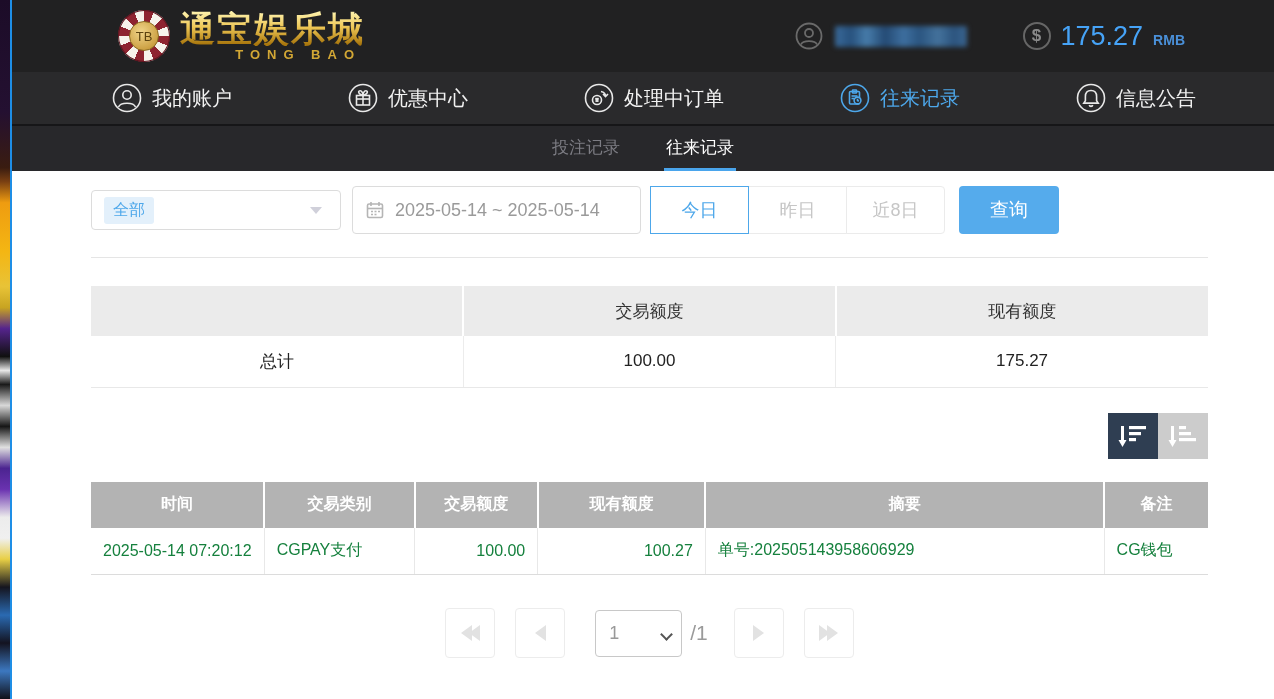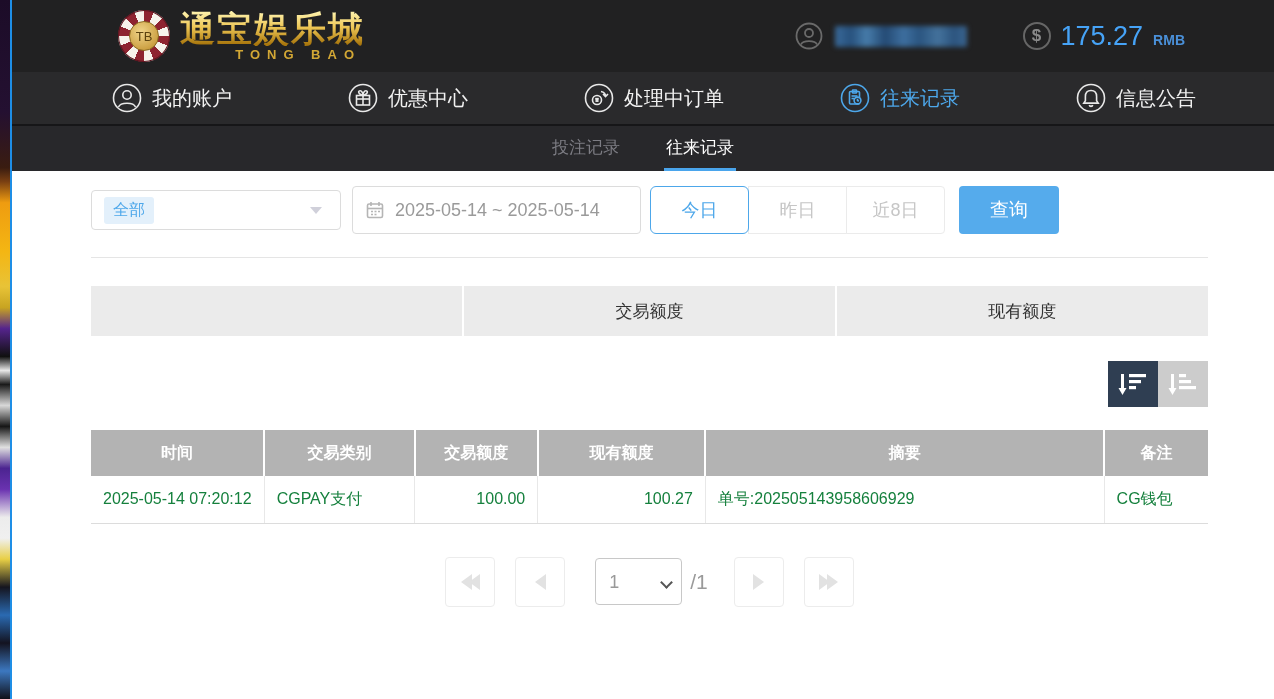--- a/index.html
+++ b/index.html
@@ -79,21 +79,21 @@
     margin-left:11px; display:flex; align-items:center; gap:10px; padding:0 12px;
     cursor:pointer; }
   .date-text { color:#9a9a9a; font-size:18px; white-space:nowrap; }
   .quick-group { display:flex; margin-left:9px; }
   .quick-btn { width:99px; height:48px; background:#fff; font-size:18px;
     border:1px solid #ebebeb; color:#c6c6c6; margin-left:-1px; cursor:pointer;
     font-family:inherit; }
   .quick-btn:first-child { margin-left:0; border-radius:4px 0 0 4px; }
   .quick-btn:last-child { border-radius:0 4px 4px 0; }
   .quick-btn.active { border:1px solid #4da7ea; color:#4da7ea; position:relative; z-index:1;
-    border-radius:6px; }
+    border-radius:0; }
   .search-btn { width:100px; height:48px; margin-left:14px; background:#55abec;
     border:none; border-radius:4px; color:#fff; font-size:19px; cursor:pointer;
     font-family:inherit; }
 
   .divider { height:1px; background:#e5e5e5; margin-top:23px; }
 
   
   .summary { width:100%; border-collapse:collapse; margin-top:28px; table-layout:fixed; }
   .summary th { height:50px; background:#ebebeb; font-size:17px; font-weight:normal;
     color:#333; border-right:2px solid #fff; }
@@ -262,20 +262,25 @@
 
       <div class="divider"></div>
 
       <table class="summary">
         <tbody>
             <tr>
           <th></th>
           <th>交易额度</th>
           <th>现有额度</th>
         </tr>
+        <tr>
+          <td>总计</td>
+          <td>100.00</td>
+          <td>175.27</td>
+        </tr>
       </tbody>
         </table>
 
       <div class="sort-row">
         <div class="sort-btn desc">
           <svg width="30" height="28" viewBox="0 0 30 28" fill="#fff">
             <rect x="3" y="4" width="3" height="16"></rect>
               <path d="M0.5 18 L4.5 25 L8.5 18 Z"></path>
             <rect x="11" y="4" width="17" height="3.2"></rect>
               <rect x="11" y="10" width="12" height="3.2"></rect>

